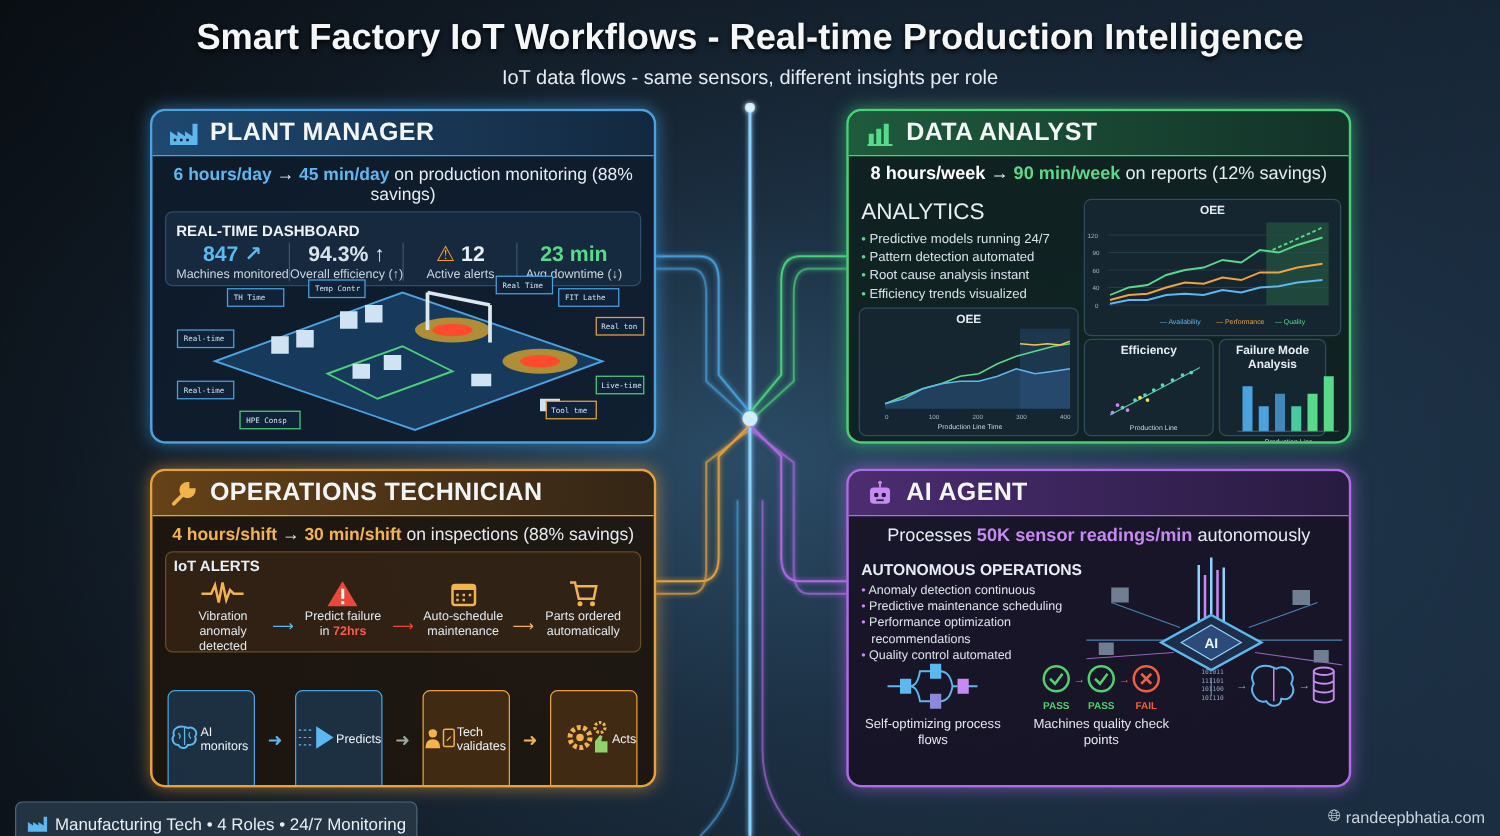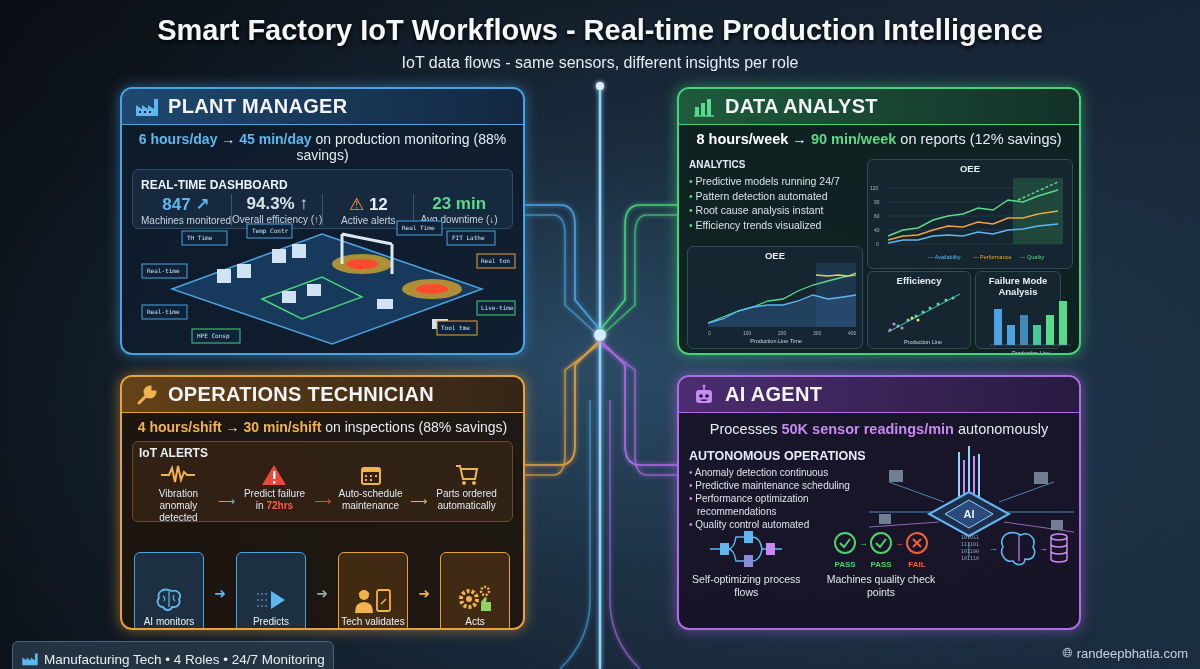--- a/index.html
+++ b/index.html
@@ -25,38 +25,38 @@
 .kpi:last-child{border-right:none}
 .kpi .v{font-size:17px;font-weight:bold}
 .kpi .d{font-size:10px;color:#c8d4e0;white-space:nowrap}
 .iso{position:absolute;left:10px;top:130px;width:385px;height:128px}
 .da{left:677px;top:87px;width:404px;height:268px;border-color:#49d17a;background:rgba(14,32,30,.9);box-shadow:0 0 14px rgba(70,210,120,.55)}
 .da .hdr{background:linear-gradient(90deg,rgba(40,130,80,.6),rgba(30,90,60,.3));border-bottom:1px solid #49d17a}
 .da .savings{font-size:14.5px}
 .da .savings b:first-child{color:#fff}
 .da .savings b.g{color:#59d98a}
 .analytics{position:absolute;left:10px;top:70px;width:175px}
-.analytics .h{font-size:10px;font-weight:bold;margin-bottom:4px}
+.analytics .h{font-size:18px;font-weight:normal;margin-bottom:4px}
 .analytics li{list-style:none;font-size:10.5px;color:#d9e2ea;line-height:14.5px}
 .analytics li:before{content:"• ";color:#59d98a}
 .panel{position:absolute;border:1px solid #2f4c5c;border-radius:6px;background:rgba(22,40,52,.9)}
 .panel .pt{text-align:center;font-size:9.5px;font-weight:bold;color:#e8eef4;margin-top:3px}
 .ops{left:120px;top:375px;width:405px;height:255px;border-color:#e9a23b;background:rgba(30,22,14,.92);box-shadow:0 0 14px rgba(233,160,60,.55)}
 .ops .hdr{background:linear-gradient(90deg,rgba(150,95,30,.6),rgba(90,60,25,.35));border-bottom:1px solid #e9a23b}
 .ops .savings b{color:#f3b34c}
 .alerts{margin:6px 10px 0;border:1px solid #6b4a24;border-radius:6px;background:rgba(55,38,22,.75);height:81px;padding:4px 6px;position:relative}
 .alerts .lbl{font-size:12px;font-weight:bold}
 .steps{display:flex;justify-content:space-between;align-items:flex-start;margin-top:2px}
 .step{text-align:center;width:86px}
 .step .si{height:26px;display:flex;align-items:center;justify-content:center}
 .step .st{font-size:10px;line-height:12px;color:#e3e8ee}
 .step .st .red{color:#ff5a4a;font-weight:bold}
 .arr{font-size:12px;margin-top:32px}
 .flow{position:absolute;left:12px;top:175px;display:flex;align-items:center}
-.fbox{width:70px;height:81px;border-radius:6px;border:1.5px solid;display:flex;flex-direction:column;align-items:center;justify-content:flex-end;padding-bottom:5px}
+.fbox{width:70px;height:81px;border-radius:6px;border:1.5px solid;display:flex;flex-direction:row;align-items:center;justify-content:flex-end;padding-bottom:5px}
 .fbox .ft{font-size:10px;color:#eef2f6;margin-top:3px}
 .fbox.blue{border-color:#4aa3e0;background:rgba(30,70,110,.55)}
 .fbox.orange{border-color:#e9a23b;background:rgba(90,55,20,.6)}
 .farr{width:32px;text-align:center;font-size:14px}
 .ai{left:677px;top:375px;width:404px;height:255px;border-color:#b06be6;background:rgba(24,18,38,.92);box-shadow:0 0 14px rgba(176,107,230,.55)}
 .ai .hdr{background:linear-gradient(90deg,rgba(110,60,160,.6),rgba(70,40,110,.35));border-bottom:1px solid #b06be6}
 .ai .savings{font-size:14.5px;margin-top:8px}
 .ai .savings b{color:#c78af2}
 .auton{position:absolute;left:10px;top:72px;width:185px}
 .auton .h{font-size:12.5px;font-weight:bold;margin-bottom:3px}

